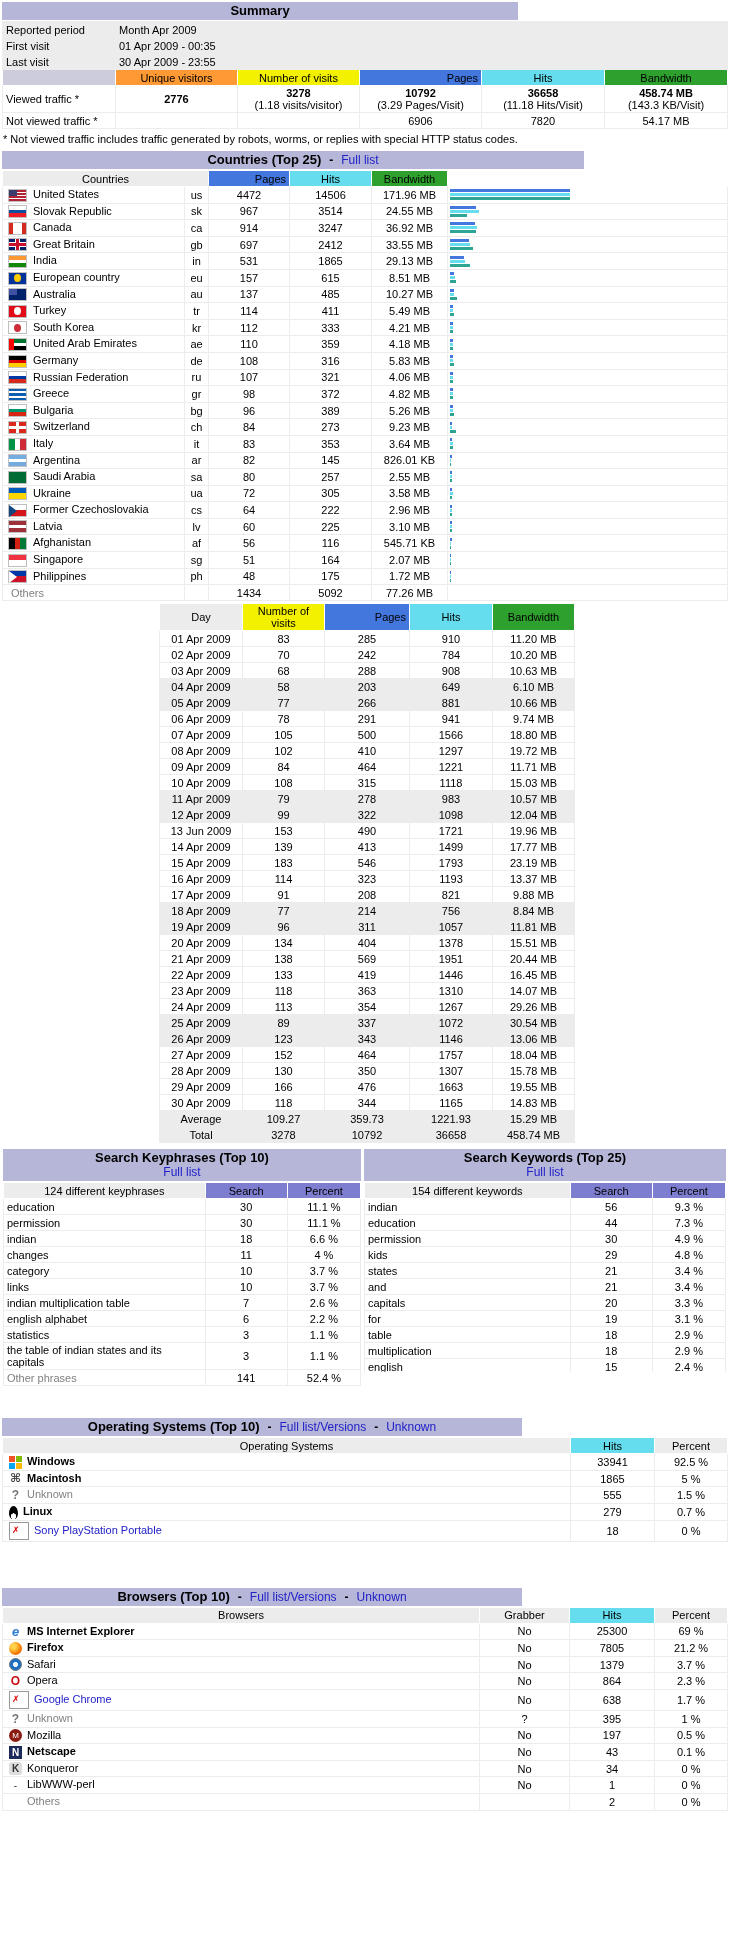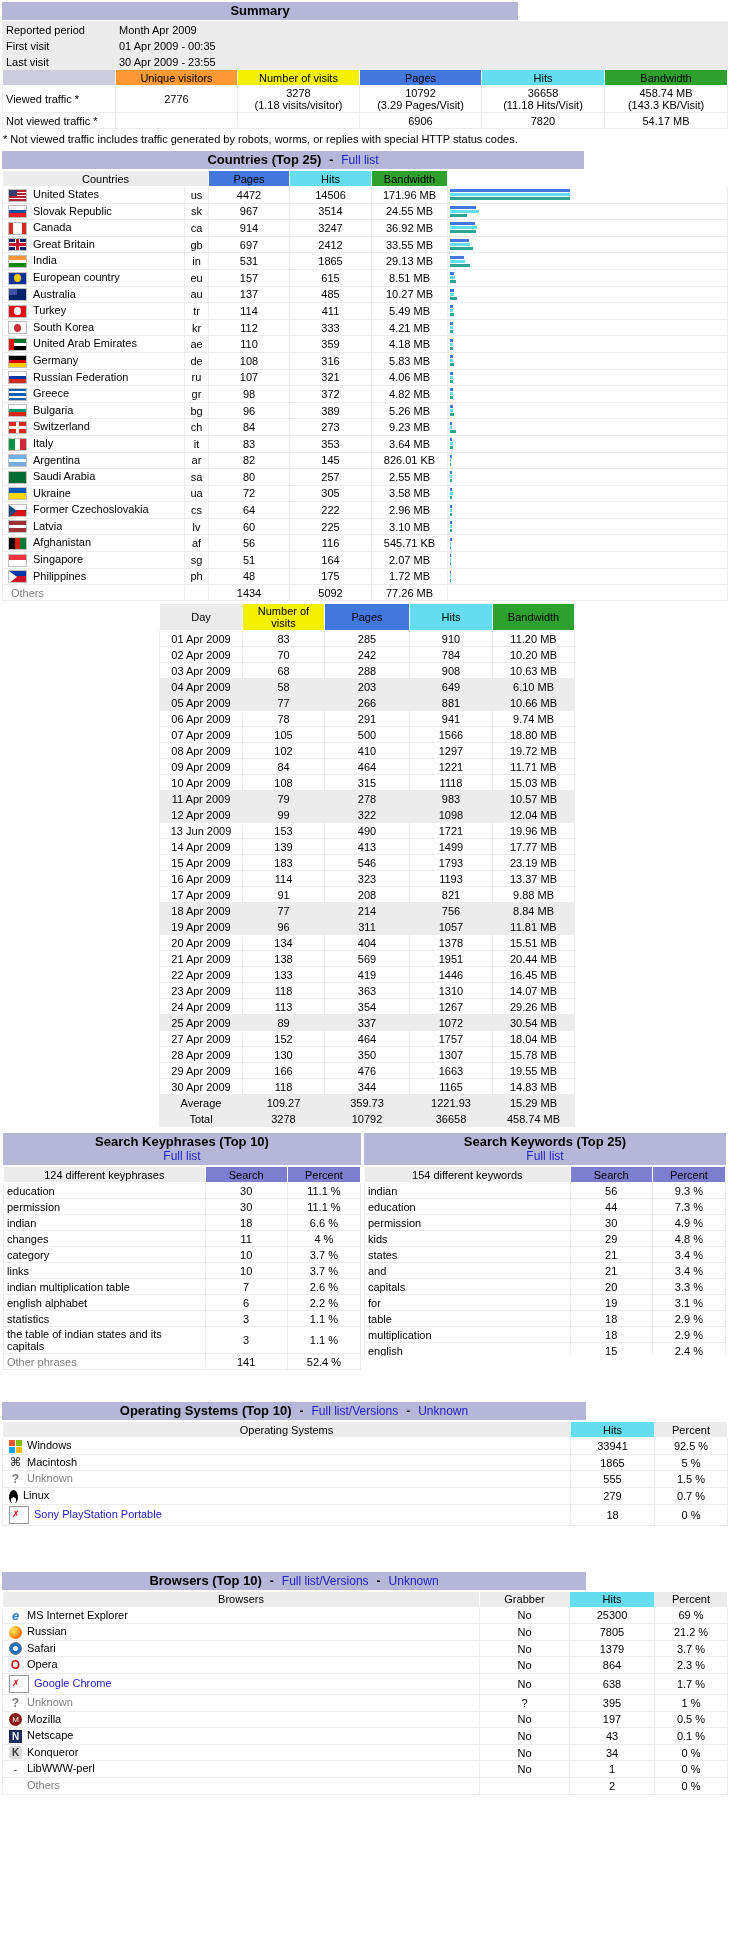--- a/index.html
+++ b/index.html
@@ -11,30 +11,30 @@
   body{width:729px;min-height:1960px;background:#fff;color:#000;
        font-family:"Liberation Sans","DejaVu Sans",sans-serif;font-size:11px;overflow-x:hidden;}
   a{color:var(--c-link);text-decoration:none;cursor:pointer;}
   .titlebar{background:var(--c-title);text-align:center;margin:2px 0 1px 2px;padding:1px 0 2px 0;}
   .titlebar .t{font-weight:bold;font-size:13px;}
   .titlebar .lnk{font-size:12px;}
   .titlebar .sep{font-size:12px;margin:0 8px;font-weight:bold;}
   .titlebar2{background:var(--c-title);text-align:center;padding:1px 0 2px 0;margin-bottom:1px;}
   .titlebar2 .t{font-weight:bold;font-size:13px;display:block;}
   .titlebar2 .lnk{font-size:12px;}
-  .w517{width:516px;} .w583{width:582px;} .w520{width:584px;margin-top:32px;}
+  .w517{width:516px;} .w583{width:582px;} .w520{width:520px;margin-top:32px;}
   table{border-collapse:collapse;table-layout:fixed;}
   .grid{border:1px solid #DCDCDC;margin-left:2px;}
   .grid td,.grid th{border:1px solid #ECECEC;padding:1px 3px;font-weight:normal;overflow:hidden;white-space:nowrap;height:13px;}
   .hdr{text-align:center;border:1px solid #fff !important;}
   .hg{background:var(--c-grey);} .hu{background:var(--c-u);} .hv{background:var(--c-v);}
-  .hp{background:var(--c-p);} .hh{background:var(--c-h);} .hk{background:var(--c-k);}
+  .hp{background:var(--c-p);text-align:right;} .hh{background:var(--c-h);} .hk{background:var(--c-k);}
   .hsr{background:var(--c-srch);}
   .num{text-align:center;}
-  .bold{font-weight:normal;}
+  .bold{font-weight:bold;}
   .greyname{color:var(--c-greytxt);}
   .linkname{color:var(--c-link);}
   .shaded{background:var(--c-grey);}
   
   .sum{width:725px;}
   .inforow td{background:var(--c-grey);border:1px solid var(--c-grey);}
   .corner{background:#CCCCDD;border:1px solid #fff !important;}
   .sv{text-align:center;vertical-align:middle;}
   .sv .sub{font-weight:normal;}
   .lblcell{white-space:nowrap;}
@@ -656,20 +656,27 @@
         <td class="num">1267</td>
         <td class="num">29.26 MB</td>
       </tr>
       <tr class="shaded">
         <td class="num">25 Apr 2009</td>
         <td class="num">89</td>
         <td class="num">337</td>
         <td class="num">1072</td>
         <td class="num">30.54 MB</td>
       </tr>
+      <tr class="shaded">
+        <td class="num">26 Apr 2009</td>
+        <td class="num">123</td>
+        <td class="num">343</td>
+        <td class="num">1146</td>
+        <td class="num">13.06 MB</td>
+      </tr>
       <tr>
         <td class="num">27 Apr 2009</td>
         <td class="num">152</td>
         <td class="num">464</td>
         <td class="num">1757</td>
         <td class="num">18.04 MB</td>
       </tr>
       <tr>
         <td class="num">28 Apr 2009</td>
         <td class="num">130</td>
@@ -934,21 +941,21 @@
       </tr>
     </thead>
     <tbody id="browsers-body">
         <tr>
           <td style="padding-left: 6px;"><span class="icon icon-ie-icon">e</span><span class="bold">MS Internet Explorer</span></td>
           <td class="num">No</td>
           <td class="num">25300</td>
           <td class="num">69 %</td>
         </tr>
         <tr>
-          <td style="padding-left: 6px;"><span class="icon icon-firefox-icon"></span><span class="bold">Russian</span></td>
+          <td style="padding-left: 6px;"><span class="icon icon-firefox-icon"></span><span class="bold">Firefox</span></td>
           <td class="num">No</td>
           <td class="num">7805</td>
           <td class="num">21.2 %</td>
         </tr>
         <tr>
           <td style="padding-left: 6px;"><span class="icon icon-safari-icon"></span><span>Safari</span></td>
           <td class="num">No</td>
           <td class="num">1379</td>
           <td class="num">3.7 %</td>
         </tr>

